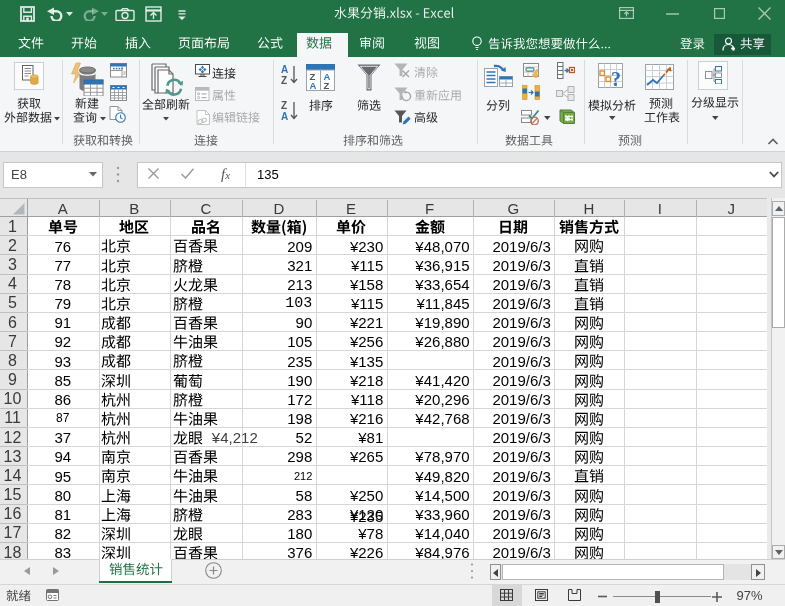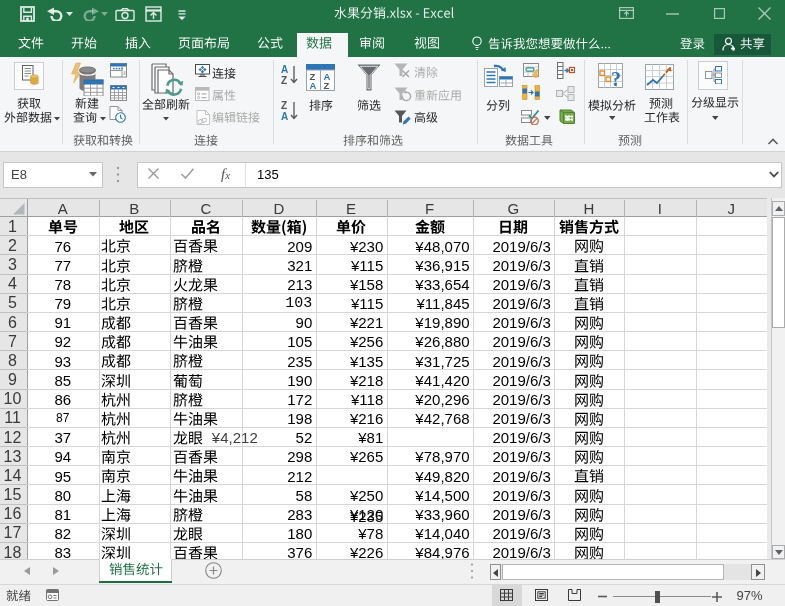--- a/index.html
+++ b/index.html
@@ -1076,21 +1076,20 @@
         </g>
       </svg></div>
     <div style="position:absolute;left:172.5px;top:353.4px;line-height:0"><svg width="30.0" height="17.4" viewBox="0 0 2000 1160" style="overflow:visible">
         <g fill="#000" transform="translate(0,900) scale(1,-1)">
           <use href="#g113" x="0"></use>
           <use href="#g114" x="1000"></use>
         </g>
       </svg></div>
     <div style="position:absolute;top:352.6px;font-size:15px;color:#000;font-family:'Liberation Sans',sans-serif;white-space:pre;line-height:17.25px;left:0;width:312.3px;text-align:right;">235</div>
     <div style="position:absolute;top:352.6px;font-size:15px;color:#000;font-family:'Liberation Sans',sans-serif;white-space:pre;line-height:17.25px;left:0;width:383.3px;text-align:right;">¥135</div>
-    <div style="position:absolute;top:352.6px;font-size:15px;color:#000;font-family:'Liberation Sans',sans-serif;white-space:pre;line-height:17.25px;left:0;width:469.6px;text-align:right;">¥31,725</div>
     <div style="position:absolute;top:352.6px;font-size:15px;color:#000;font-family:'Liberation Sans',sans-serif;white-space:pre;line-height:17.25px;left:0;width:550.8px;text-align:right;">2019/6/3</div>
     <div style="position:absolute;left:574.0px;top:353.4px;line-height:0"><svg width="30.0" height="17.4" viewBox="0 0 2000 1160" style="overflow:visible">
         <g fill="#000" transform="translate(0,900) scale(1,-1)">
           <use href="#g111" x="0"></use>
           <use href="#g112" x="1000"></use>
         </g>
       </svg></div>
     <div style="position:absolute;top:371.8px;font-size:15px;color:#000;font-family:'Liberation Sans',sans-serif;white-space:pre;line-height:17.25px;left:62.8px;transform:translateX(-50%);">85</div>
     <div style="position:absolute;left:101.0px;top:372.6px;line-height:0"><svg width="30.0" height="17.4" viewBox="0 0 2000 1160" style="overflow:visible">
         <g fill="#000" transform="translate(0,900) scale(1,-1)">
@@ -1215,21 +1214,21 @@
           <use href="#g108" x="1000"></use>
         </g>
       </svg></div>
     <div style="position:absolute;left:172.5px;top:468.4px;line-height:0"><svg width="45.0" height="17.4" viewBox="0 0 3000 1160" style="overflow:visible">
         <g fill="#000" transform="translate(0,900) scale(1,-1)">
           <use href="#g120" x="0"></use>
           <use href="#g121" x="1000"></use>
           <use href="#g1" x="2000"></use>
         </g>
       </svg></div>
-    <div style="position:absolute;top:467.6px;font-size:15px;color:#000;font-family:'Liberation Sans',sans-serif;white-space:pre;line-height:17.25px;left:0;width:312.3px;text-align:right;">212</div>
+    <div style="position:absolute;top:467.6px;font-size:11px;color:#000;font-family:'Liberation Sans',sans-serif;white-space:pre;line-height:17.25px;left:0;width:312.3px;text-align:right;">212</div>
     <div style="position:absolute;top:467.6px;font-size:15px;color:#000;font-family:'Liberation Sans',sans-serif;white-space:pre;line-height:17.25px;left:0;width:383.3px;text-align:right;margin-top:40px;">¥235</div>
     <div style="position:absolute;top:467.6px;font-size:15px;color:#000;font-family:'Liberation Sans',sans-serif;white-space:pre;line-height:17.25px;left:0;width:469.6px;text-align:right;">¥49,820</div>
     <div style="position:absolute;top:467.6px;font-size:15px;color:#000;font-family:'Liberation Sans',sans-serif;white-space:pre;line-height:17.25px;left:0;width:550.8px;text-align:right;">2019/6/3</div>
     <div style="position:absolute;left:574.0px;top:468.4px;line-height:0"><svg width="30.0" height="17.4" viewBox="0 0 2000 1160" style="overflow:visible">
         <g fill="#000" transform="translate(0,900) scale(1,-1)">
           <use href="#g115" x="0"></use>
           <use href="#g3" x="1000"></use>
         </g>
       </svg></div>
     <div style="position:absolute;top:486.8px;font-size:15px;color:#000;font-family:'Liberation Sans',sans-serif;white-space:pre;line-height:17.25px;left:62.8px;transform:translateX(-50%);">80</div>

